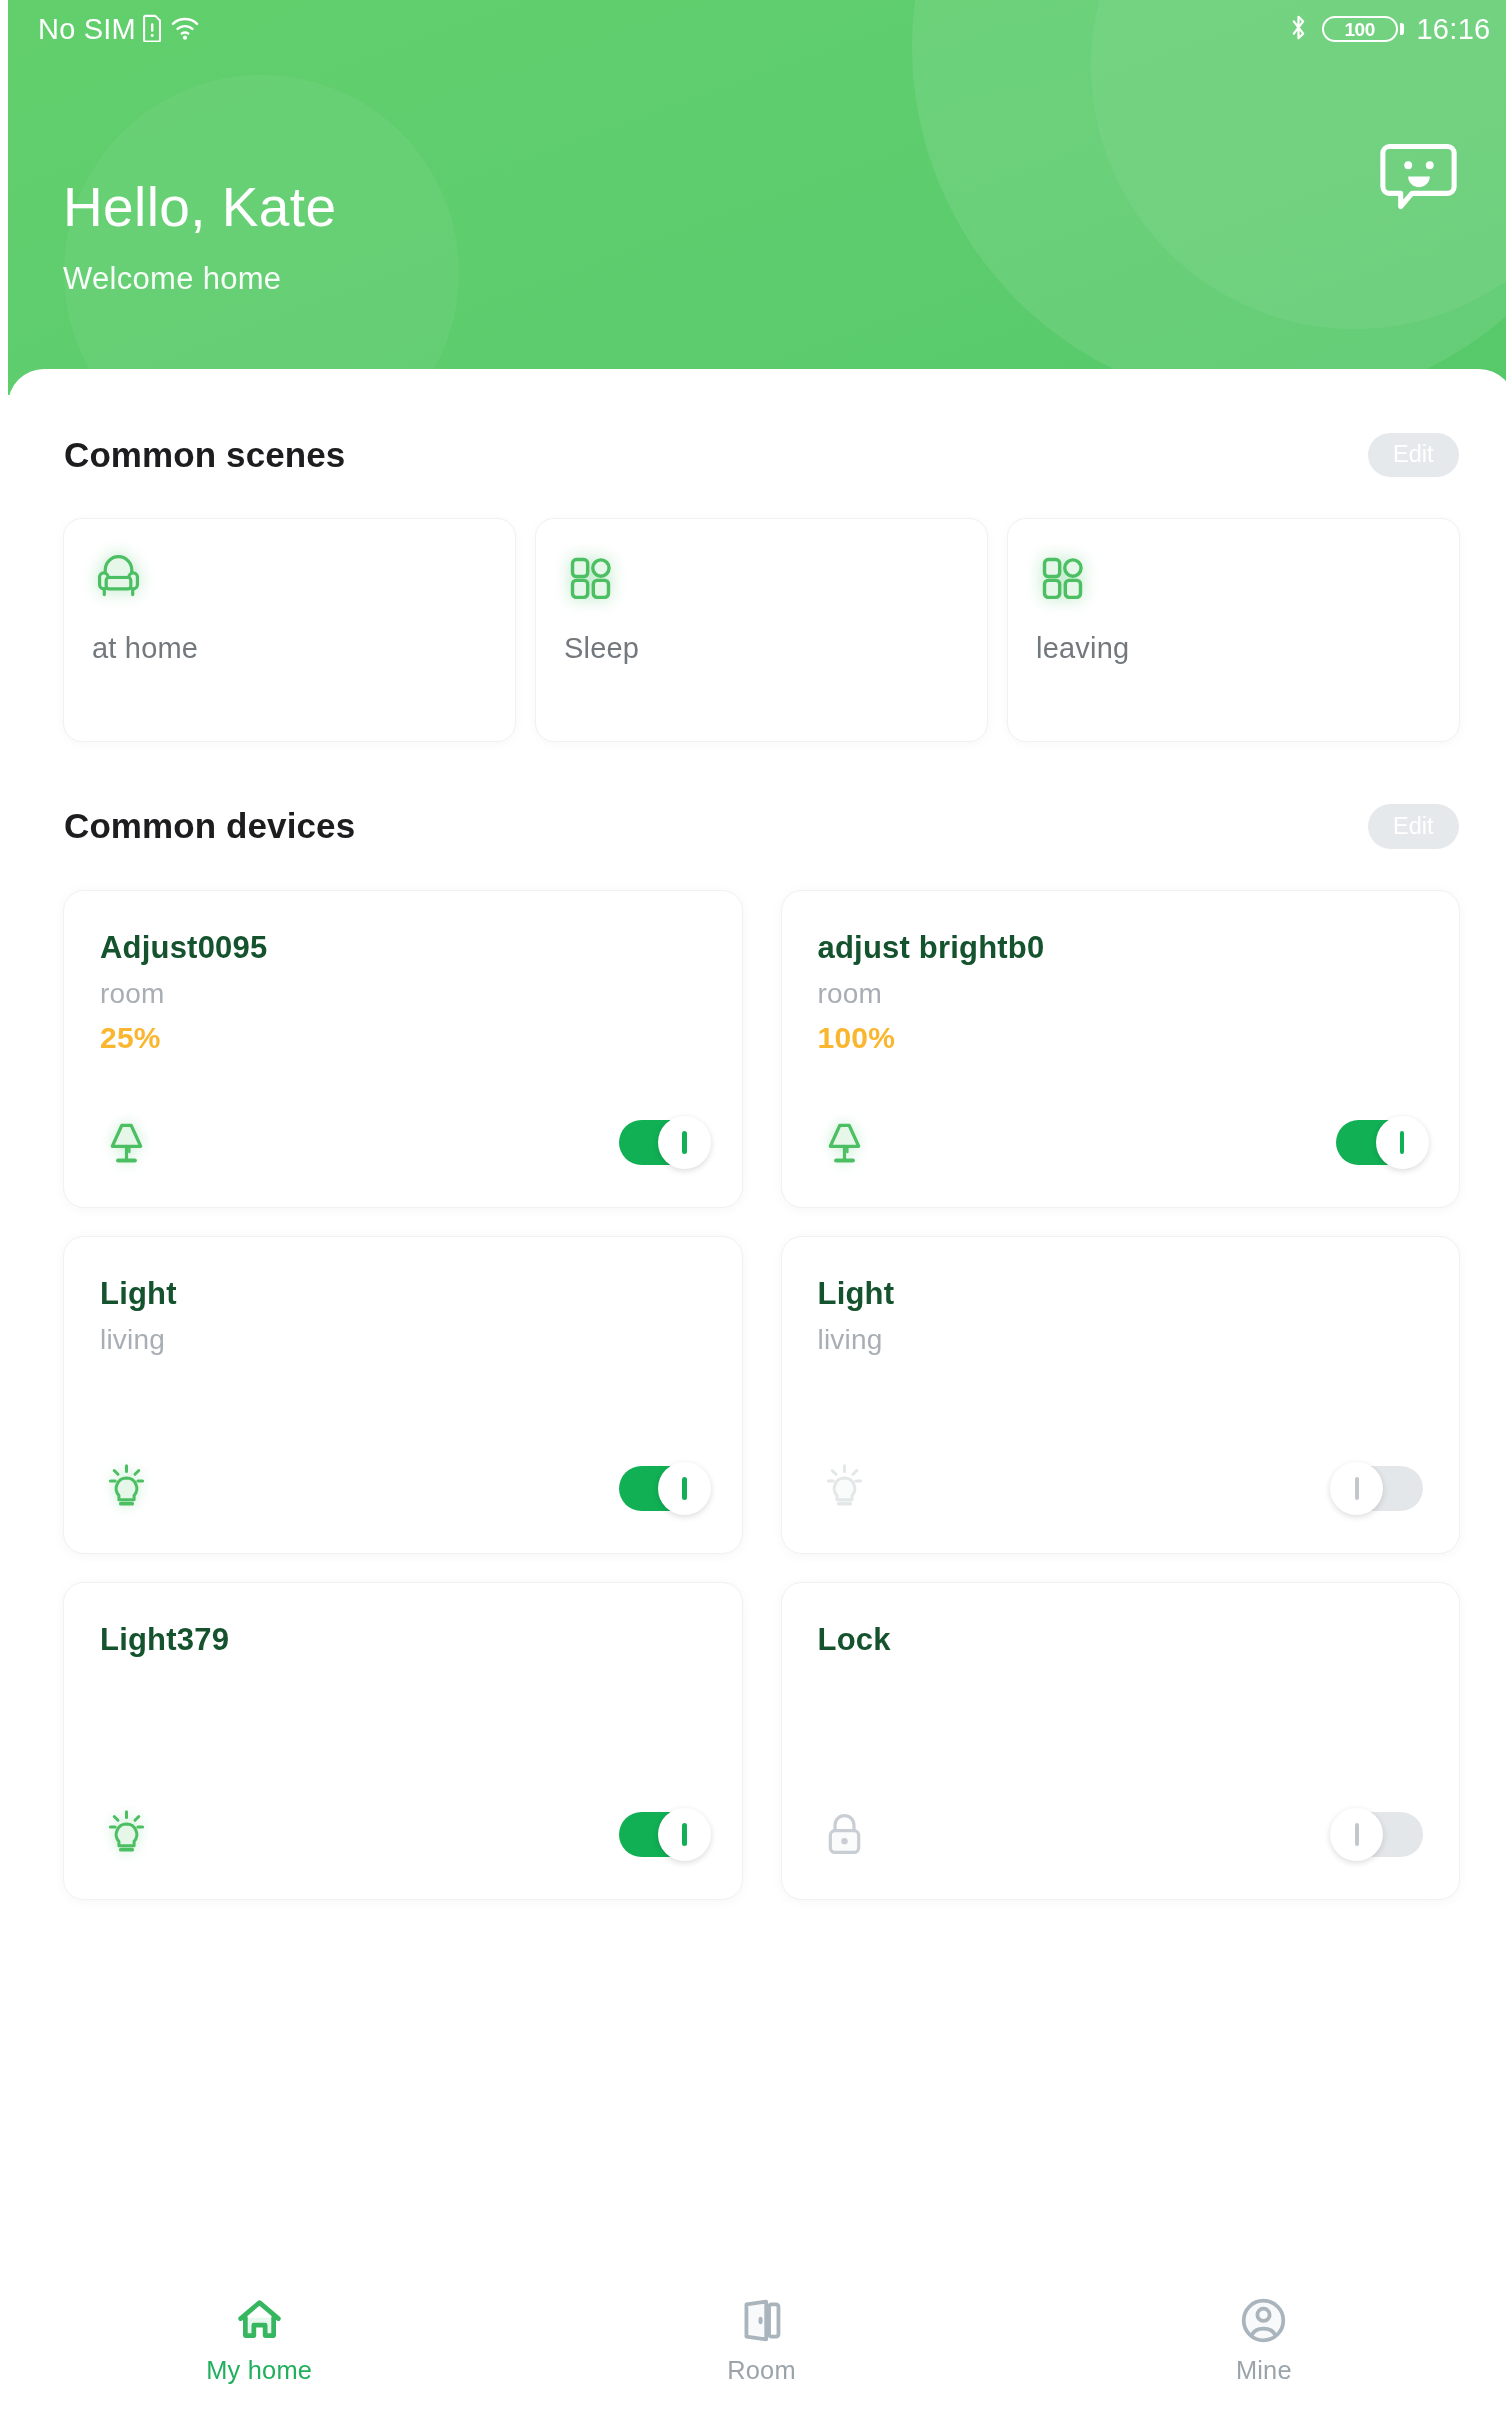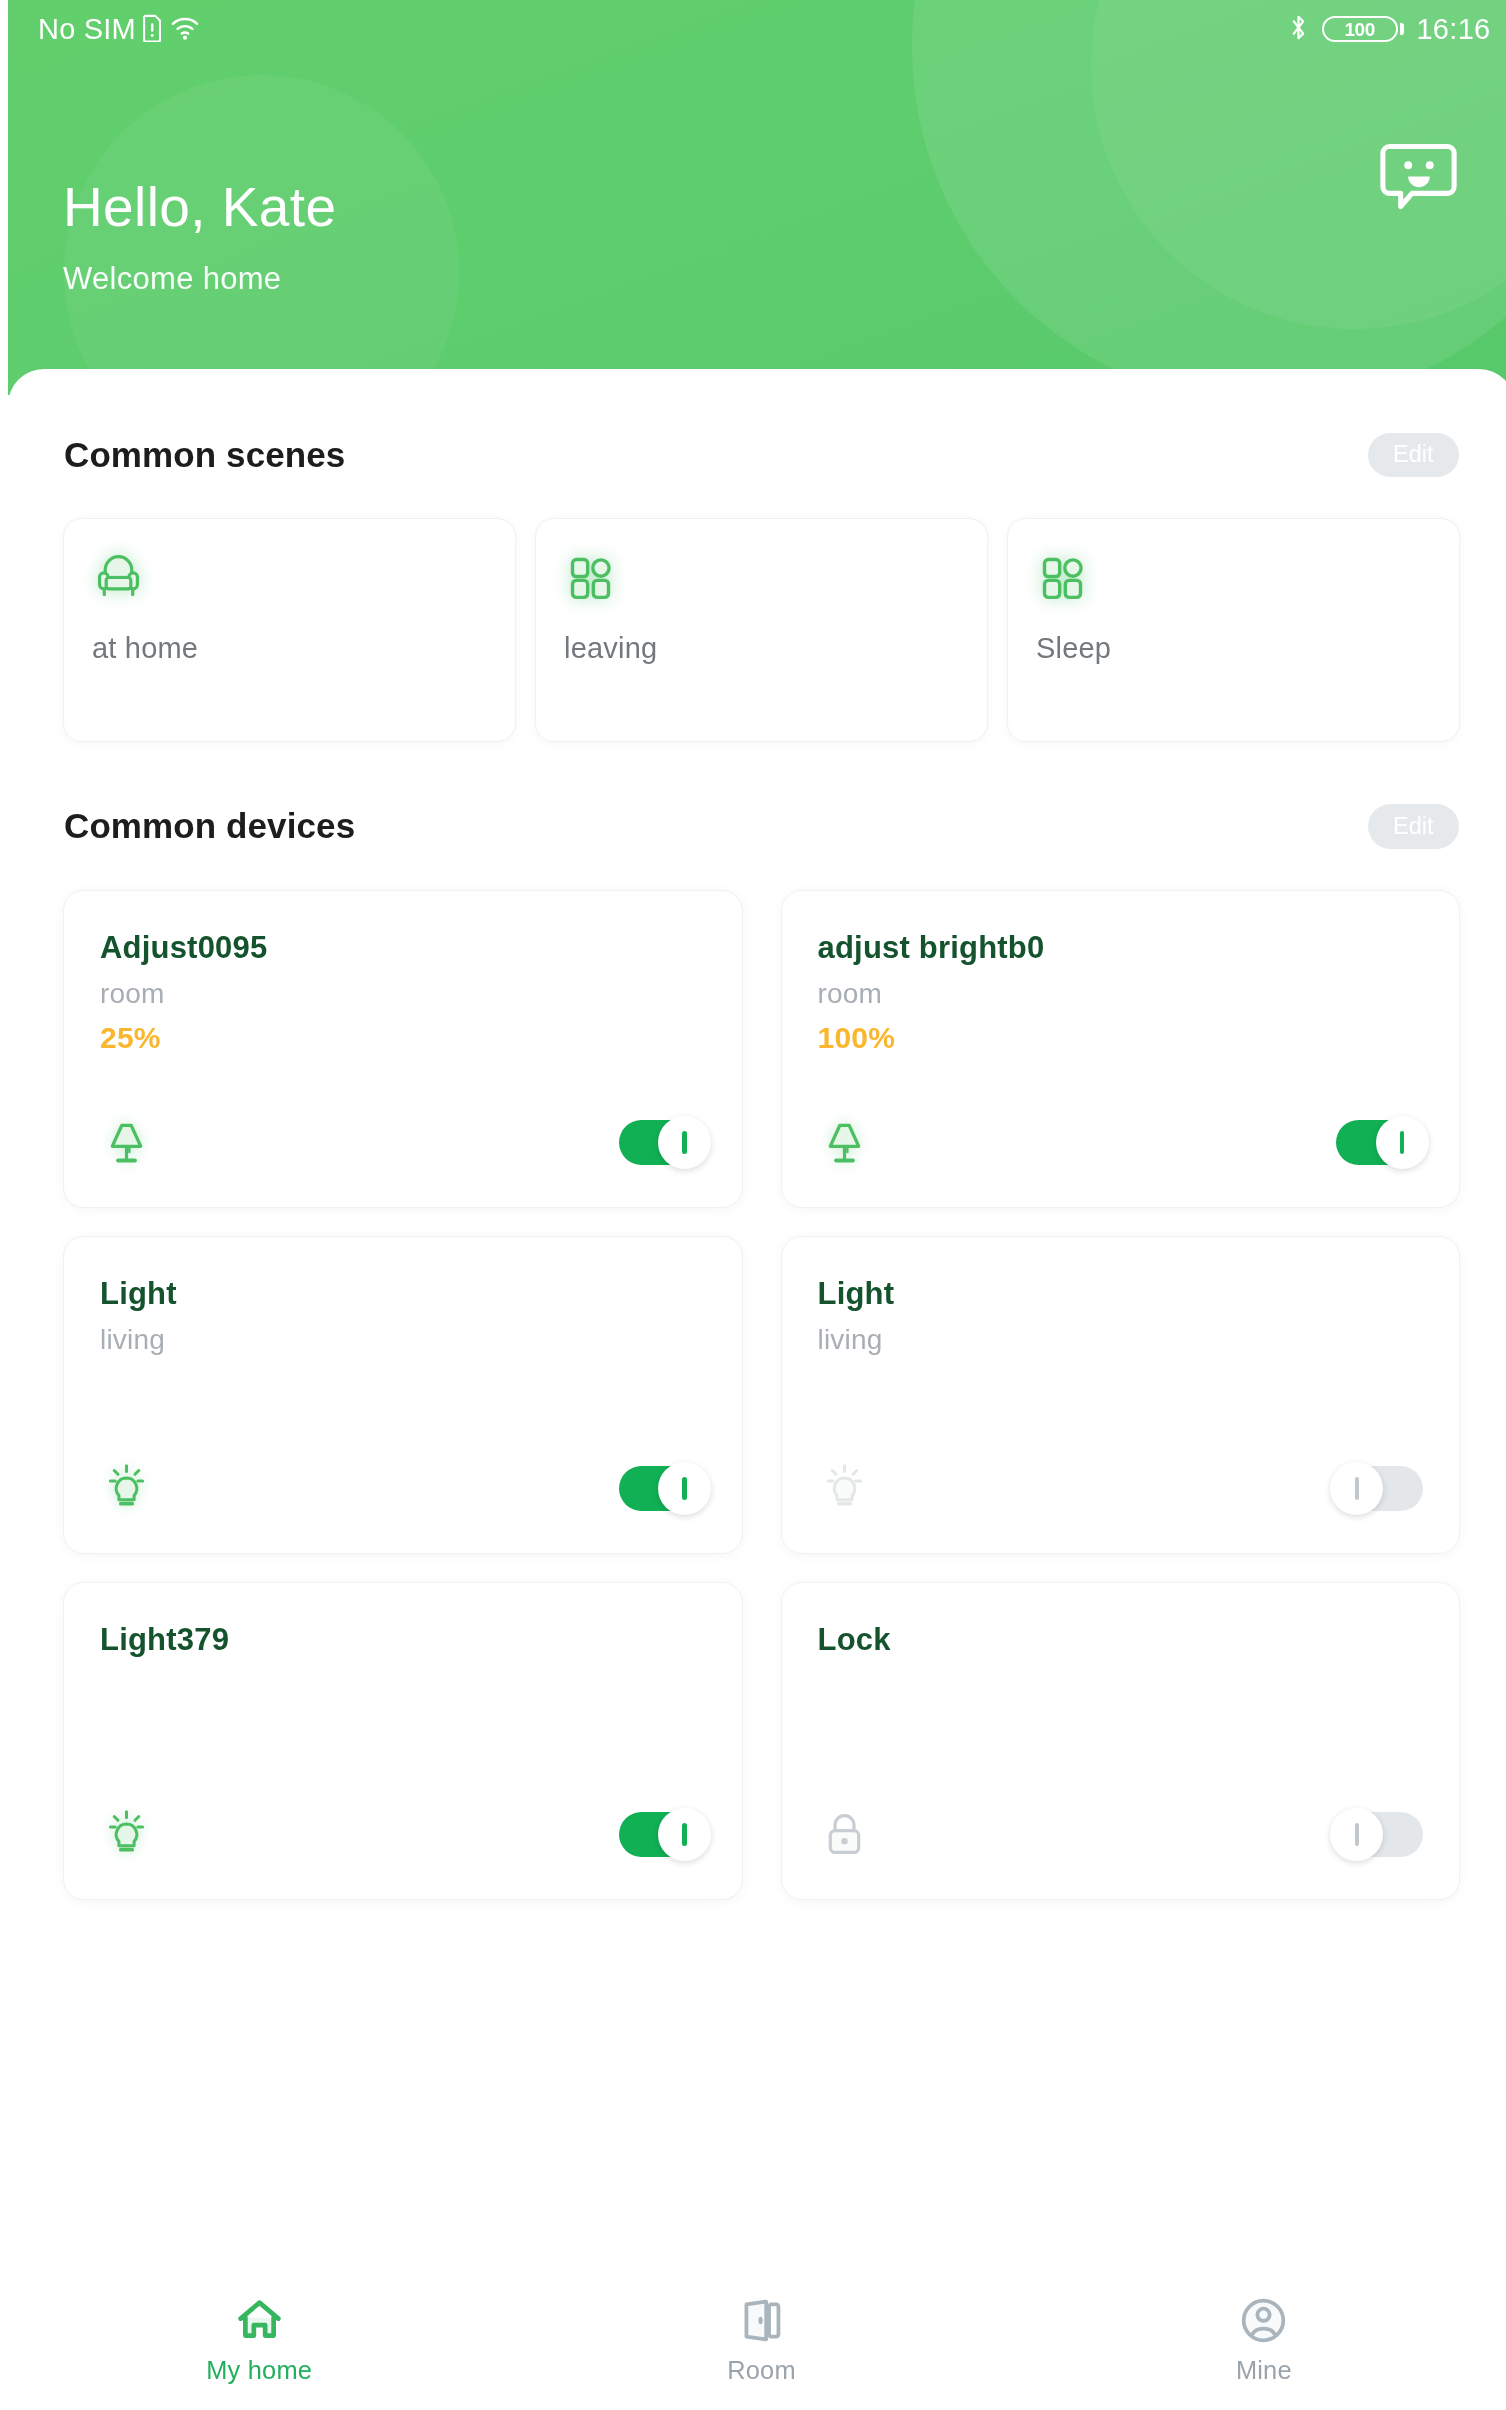--- a/index.html
+++ b/index.html
@@ -408,33 +408,33 @@
 
       <div class="scene-card">
         <span class="scene-icon">
           <svg width="53" height="53" viewBox="0 0 56 56">
             <rect x="9" y="9" width="16" height="18" rx="4" fill="#e6f7ea" stroke="#4cbf63" stroke-width="3.6"></rect>
             <circle cx="39" cy="18" r="8.6" fill="#e6f7ea" stroke="#4cbf63" stroke-width="3.6"></circle>
             <rect x="9" y="31" width="16" height="18" rx="4" fill="#e6f7ea" stroke="#4cbf63" stroke-width="3.6"></rect>
             <rect x="31" y="31" width="16" height="18" rx="4" fill="#e6f7ea" stroke="#4cbf63" stroke-width="3.6"></rect>
           </svg>
         </span>
-        <div class="scene-label">leaving</div>
+        <div class="scene-label">Sleep</div>
       </div>
 
       <div class="scene-card">
         <span class="scene-icon">
           <svg width="53" height="53" viewBox="0 0 56 56">
             <rect x="9" y="9" width="16" height="18" rx="4" fill="#e6f7ea" stroke="#4cbf63" stroke-width="3.6"></rect>
             <circle cx="39" cy="18" r="8.6" fill="#e6f7ea" stroke="#4cbf63" stroke-width="3.6"></circle>
             <rect x="9" y="31" width="16" height="18" rx="4" fill="#e6f7ea" stroke="#4cbf63" stroke-width="3.6"></rect>
             <rect x="31" y="31" width="16" height="18" rx="4" fill="#e6f7ea" stroke="#4cbf63" stroke-width="3.6"></rect>
           </svg>
         </span>
-        <div class="scene-label">Sleep</div>
+        <div class="scene-label">leaving</div>
       </div>
 
     </div>
 
     <div class="section-head" style="margin-top:62px;">
       <div class="section-title">Common devices</div>
       <button class="edit-btn">Edit</button>
     </div>
 
     <div class="devices-grid">

